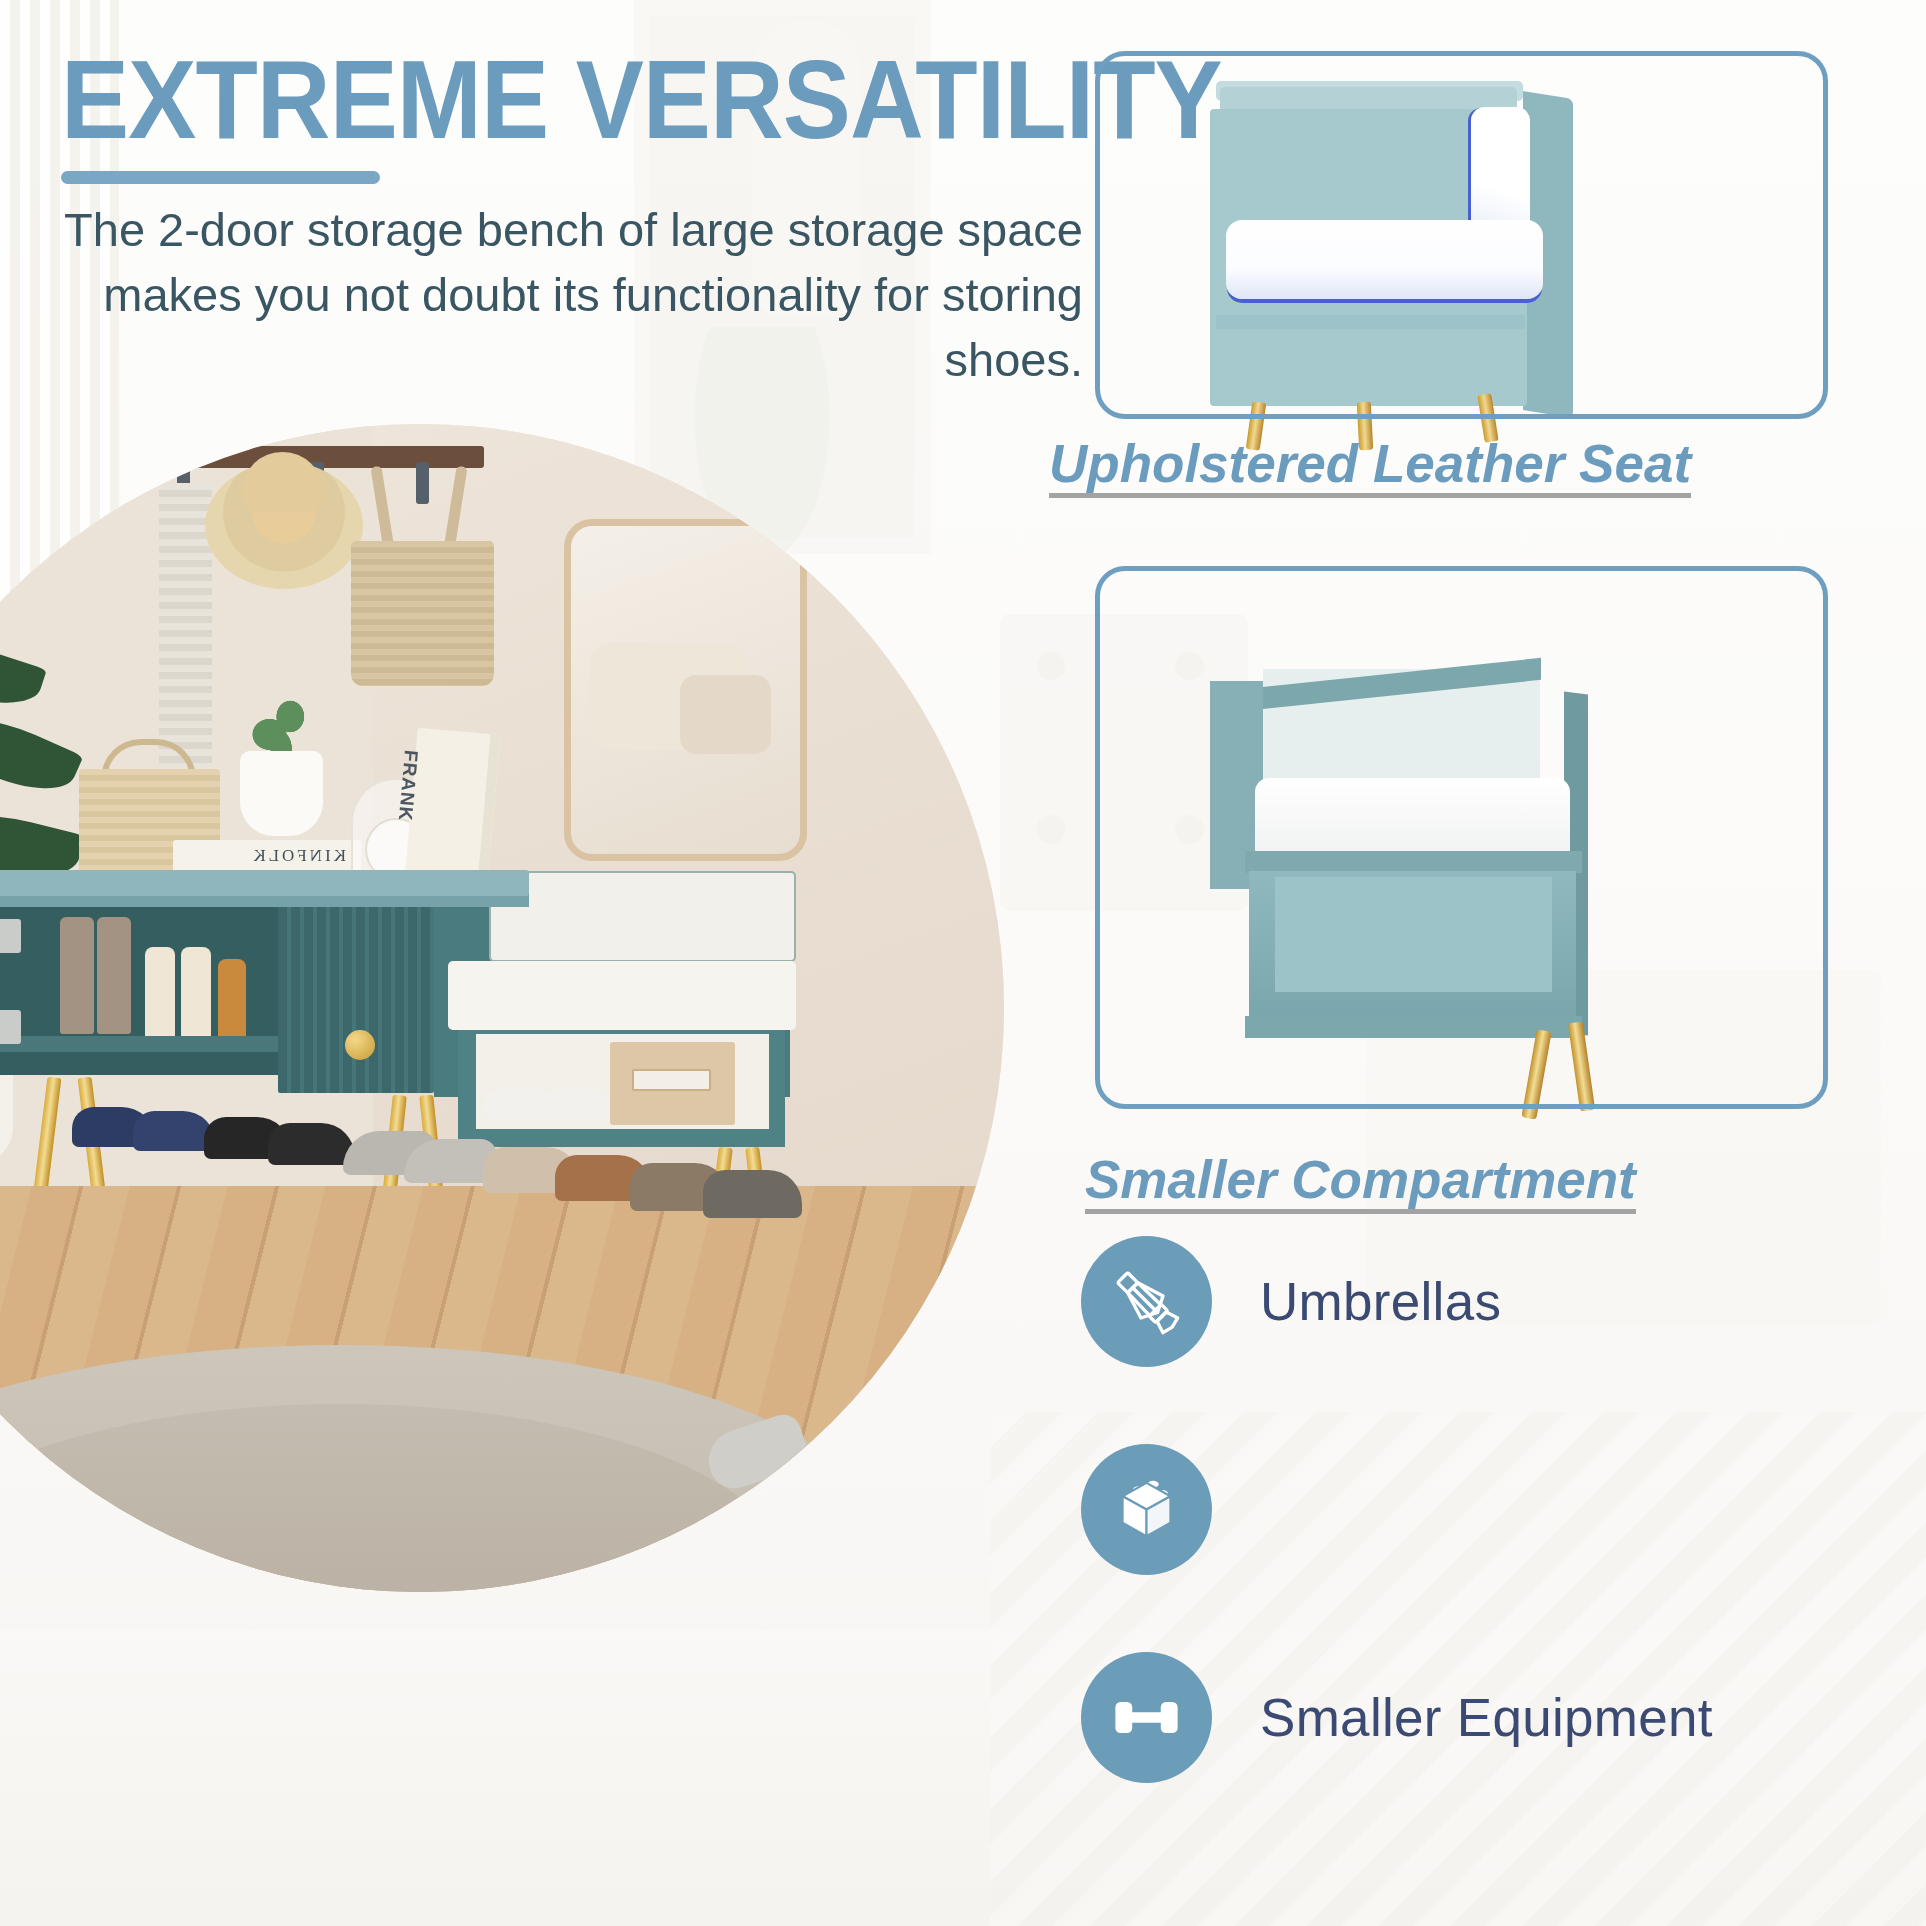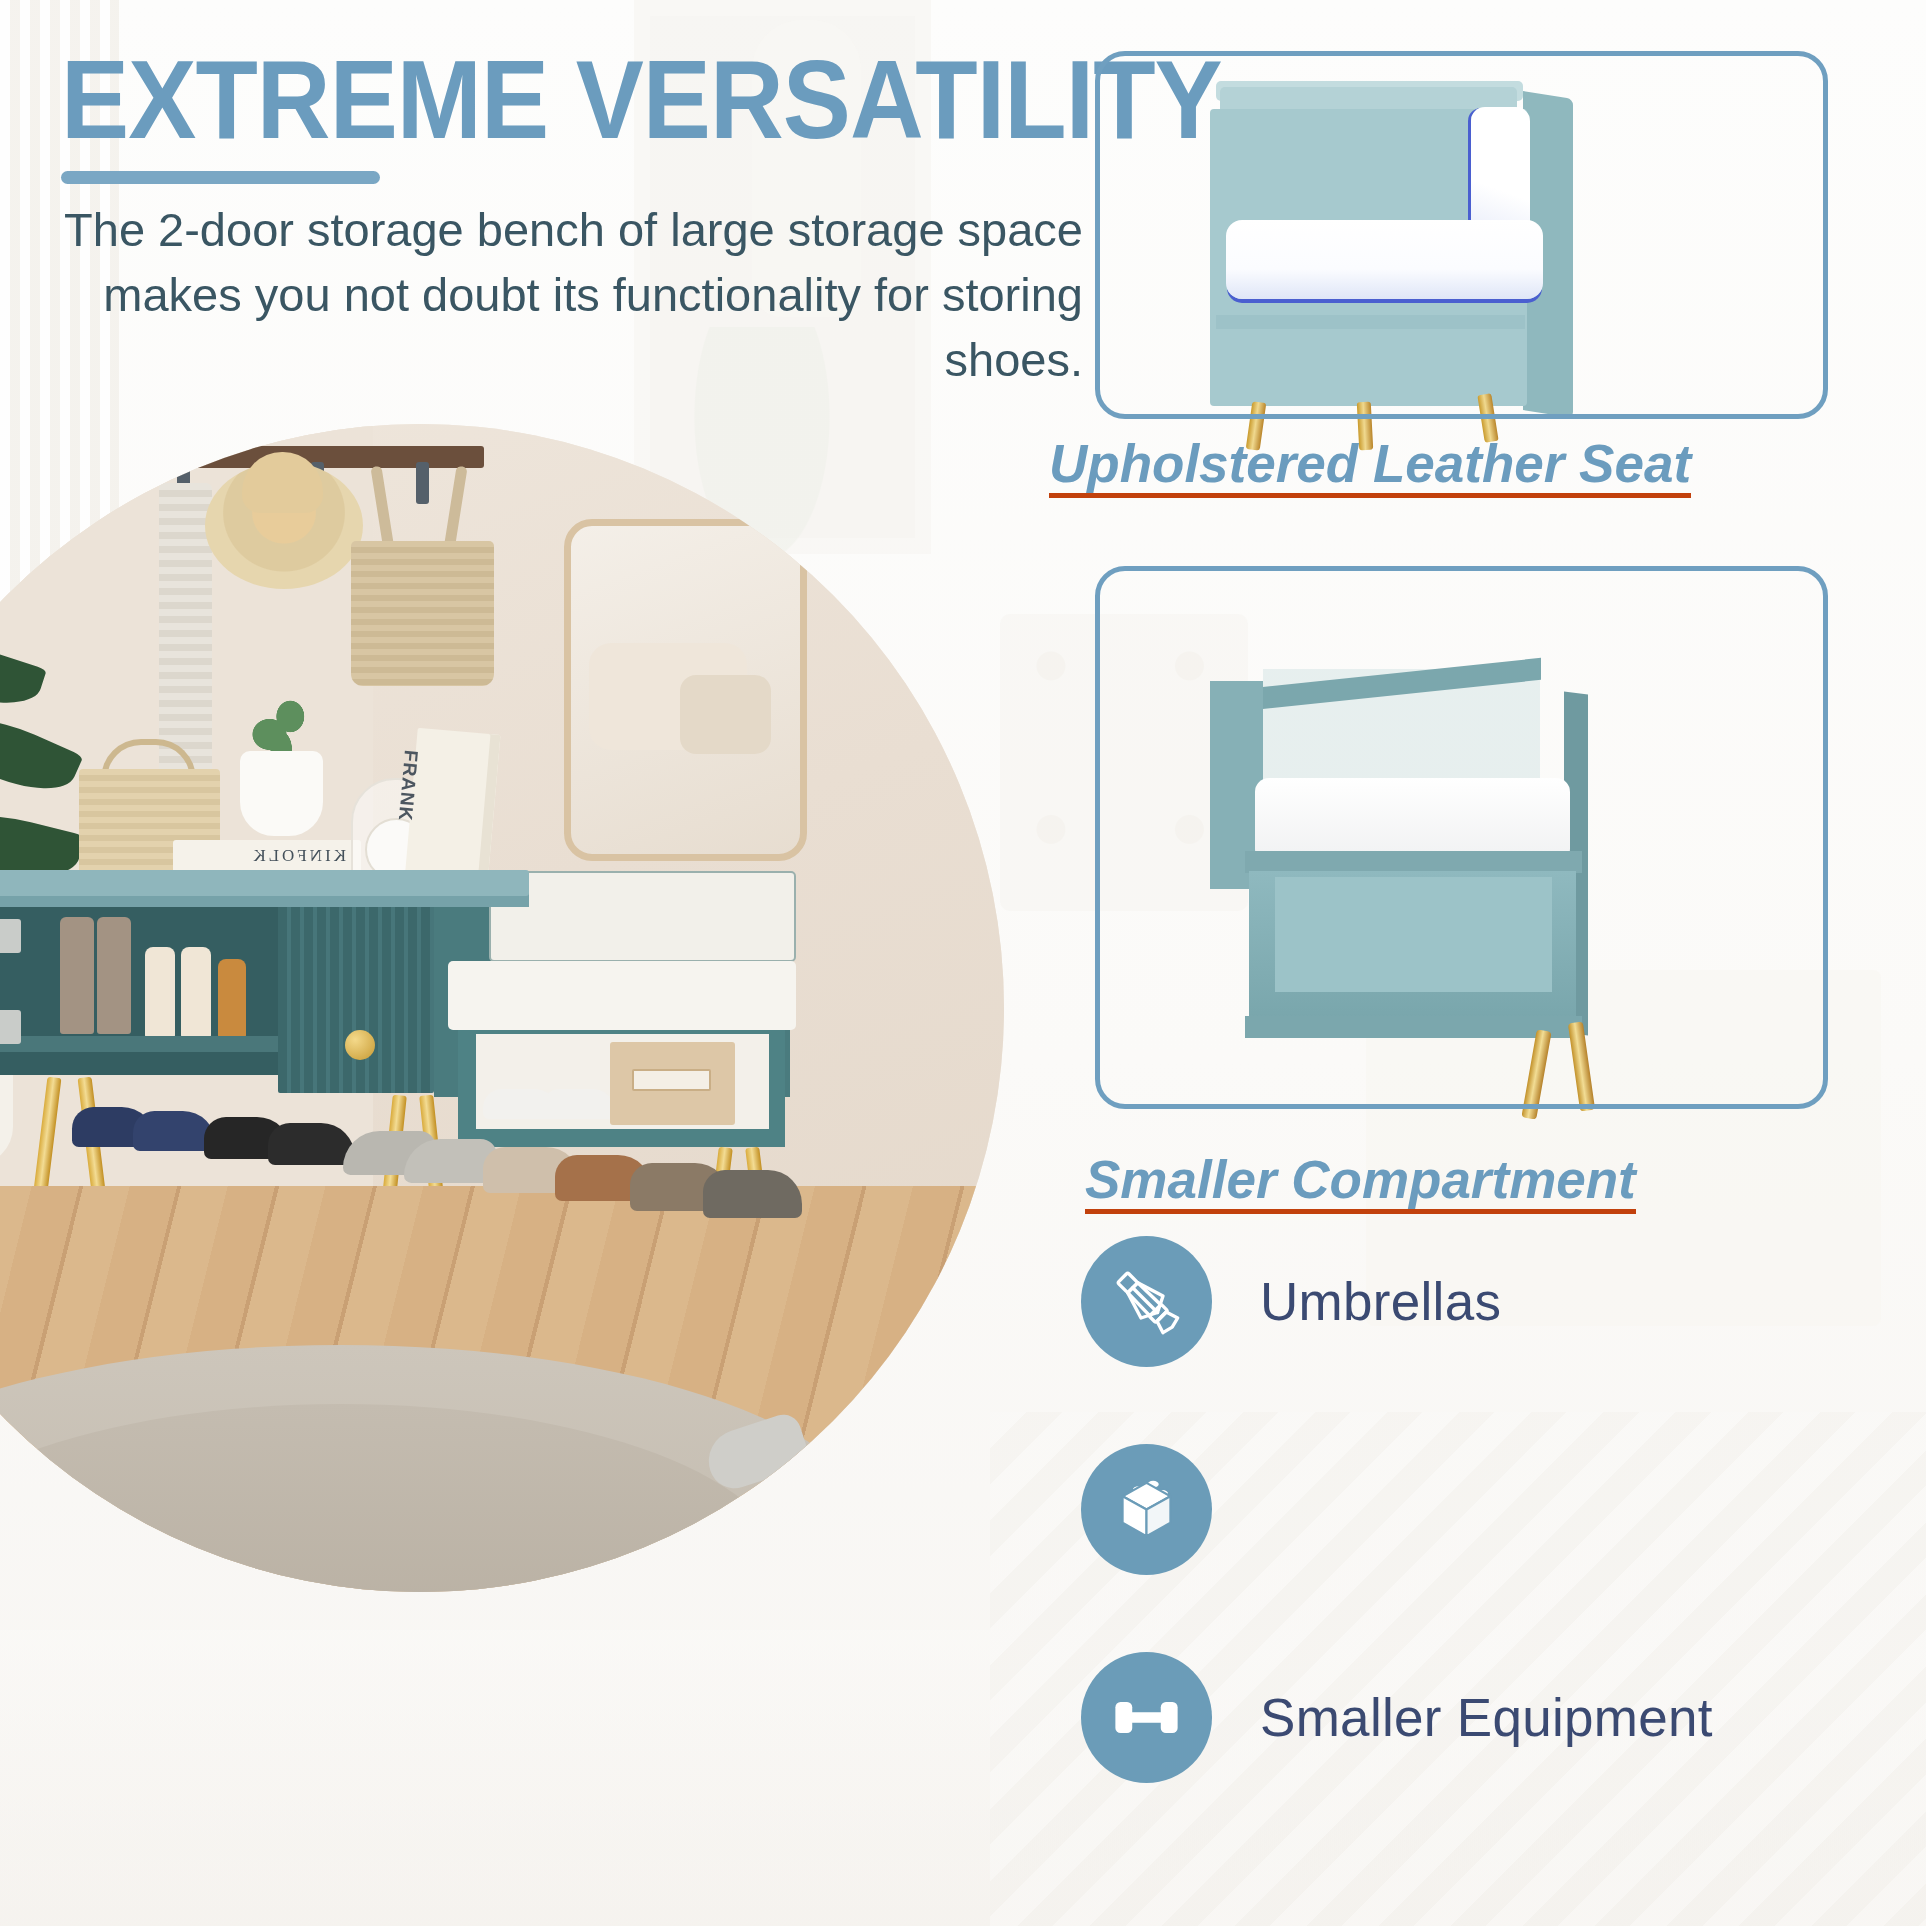--- a/index.html
+++ b/index.html
@@ -121,21 +121,21 @@
   #h-rug2{left:59px;top:980px;width:891px;height:337px;border-radius:50% 50% 0 0;
      background:linear-gradient(180deg,#c4bcb0,#b4ab9d);}
   #h-slipper{left:871px;top:1000px;width:99px;height:57px;border-radius:50px 28px 30px 40px;background:#cfcec9;transform:rotate(-18deg);}
   .shoe-row{position:absolute;border-radius:22px 34px 7px 7px;}
 
   
   .inset{position:absolute;border:5px solid #6f9fc0;border-radius:30px;background:transparent;box-sizing:border-box;}
   #inset1{left:1095px;top:51px;width:733px;height:368px;}
   #inset2{left:1095px;top:566px;width:733px;height:543px;}
   .cap{position:absolute;font-style:italic;font-weight:bold;color:#6b9cbe;
-       border-bottom:5px solid #c2410c;line-height:1.12;white-space:nowrap;}
+       border-bottom:5px solid #a3a3a3;line-height:1.12;white-space:nowrap;}
   #cap1{left:1049px;top:434px;font-size:53px;}
   #cap2{left:1085px;top:1150px;font-size:53px;}
 
   
   #i1-body{position:absolute;left:1210px;top:109px;width:317px;height:297px;background:#a6c9ce;border-radius:4px;}
   #i1-back{position:absolute;left:1220px;top:87px;width:297px;height:149px;background:#b4d2d6;border-radius:5px 5px 0 0;}
   #i1-backtop{position:absolute;left:1216px;top:81px;width:307px;height:20px;background:#c3dcdf;border-radius:5px;}
   #i1-side{position:absolute;left:1523px;top:95px;width:50px;height:319px;background:#8fb8be;
      border-radius:0 6px 6px 0;transform:skewY(9deg);}
   #i1-cush{position:absolute;left:1226px;top:220px;width:317px;height:79px;border-radius:16px;

